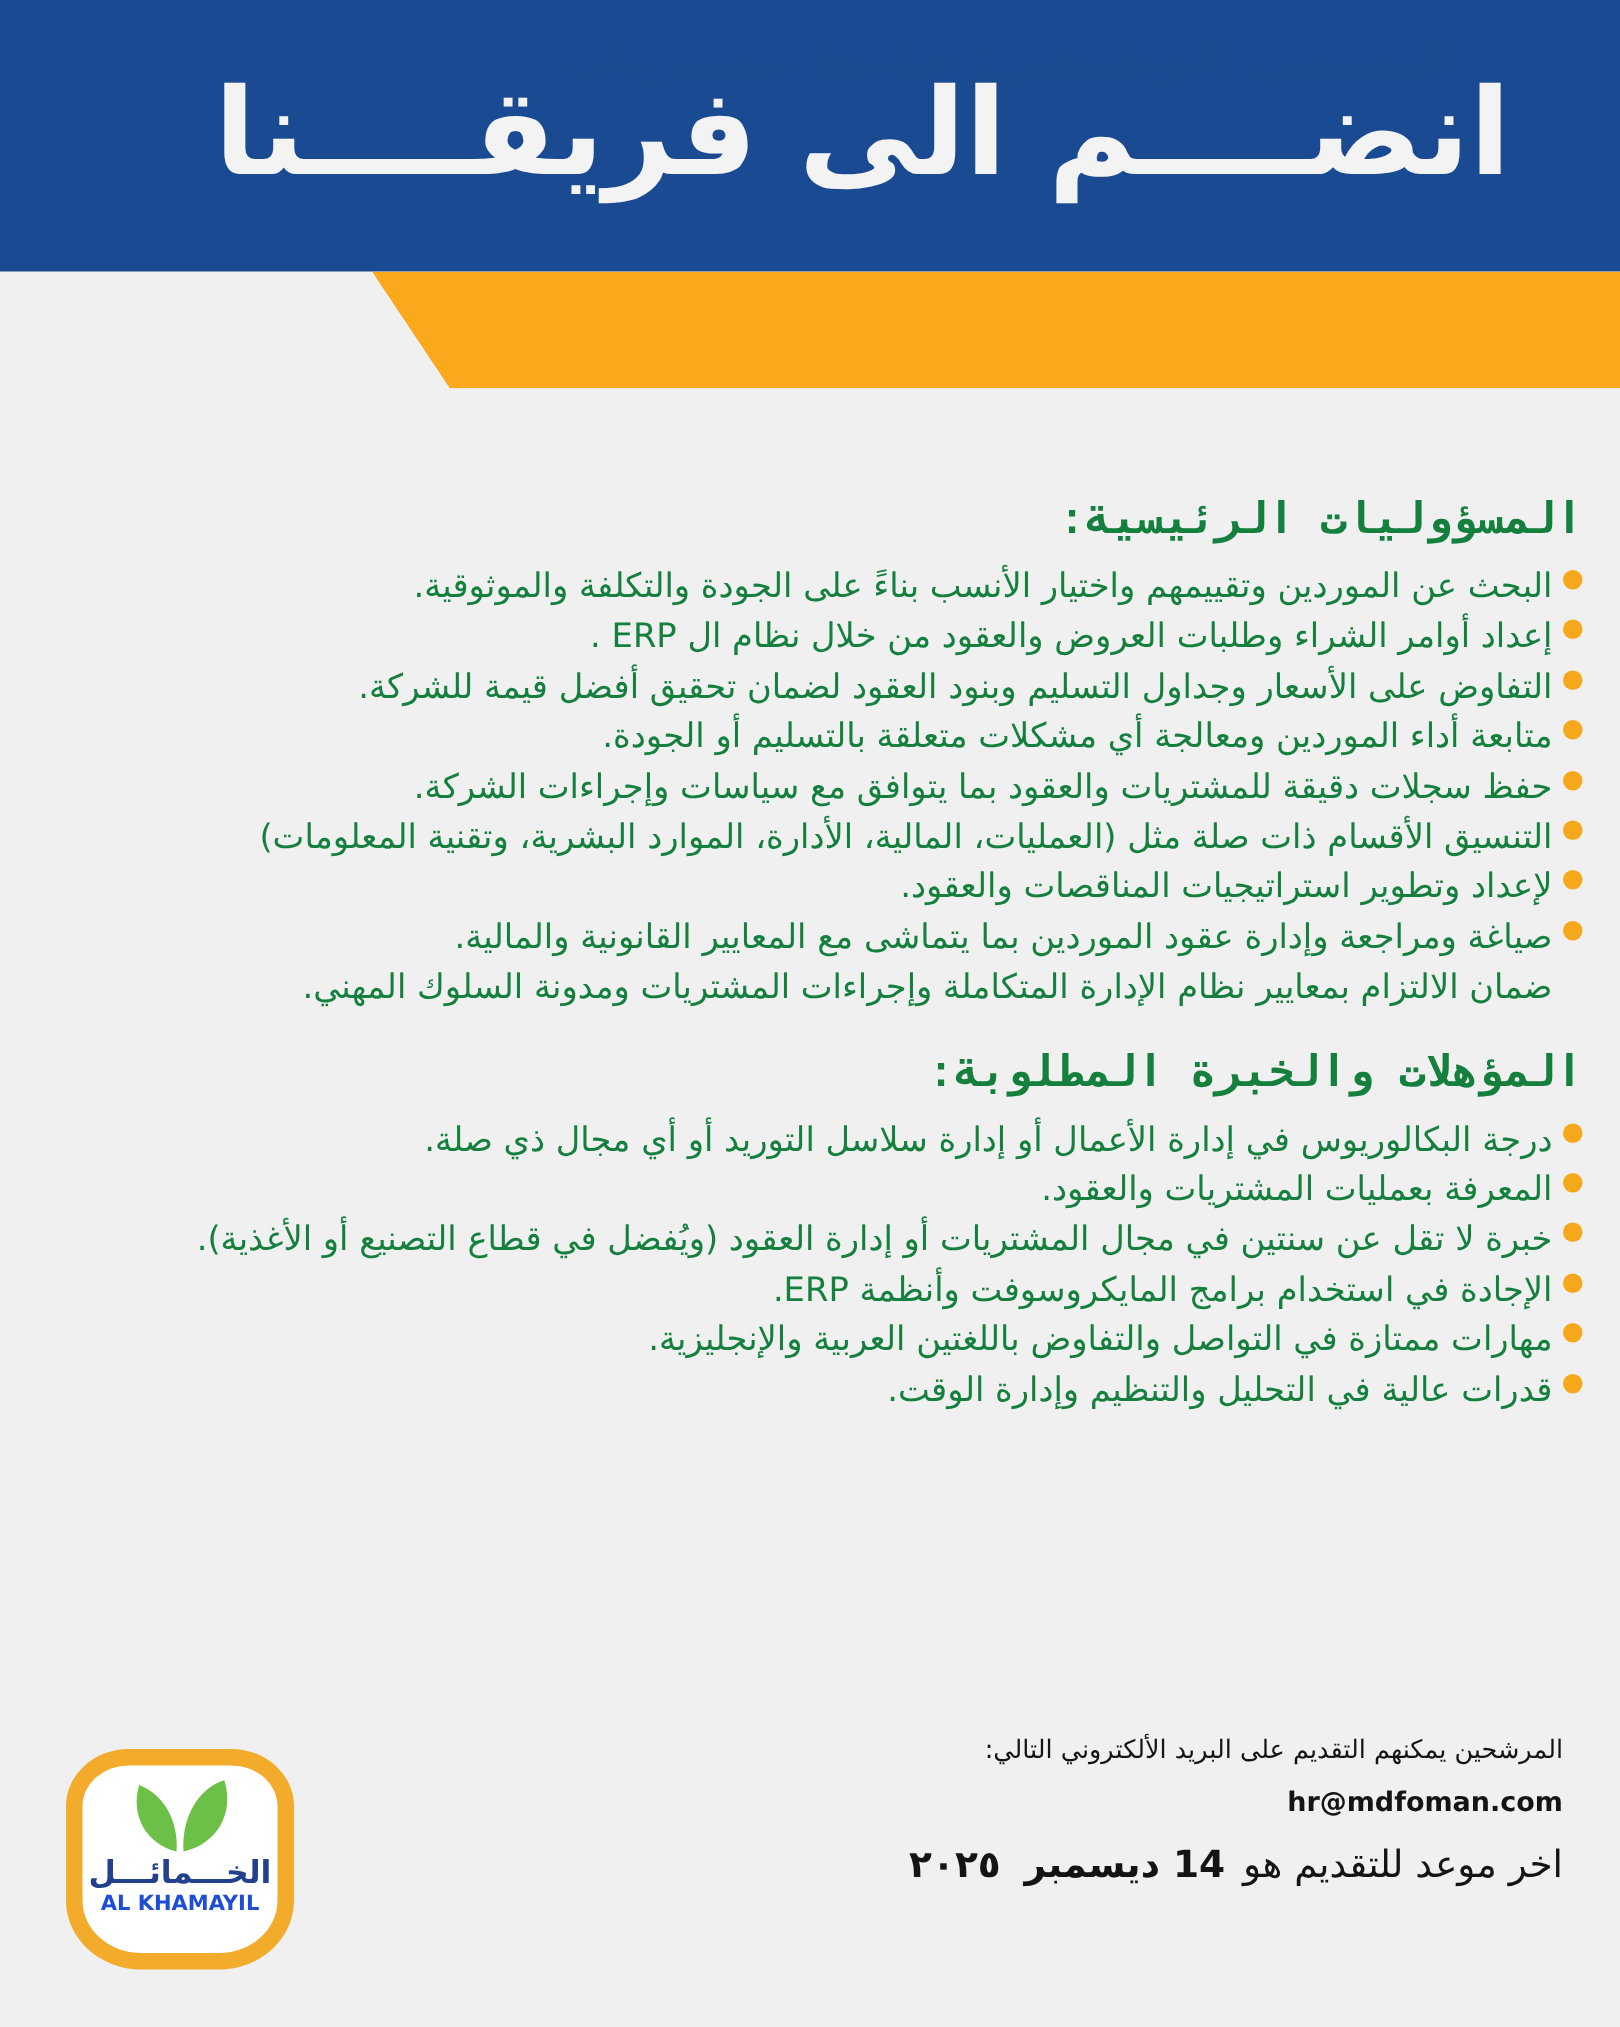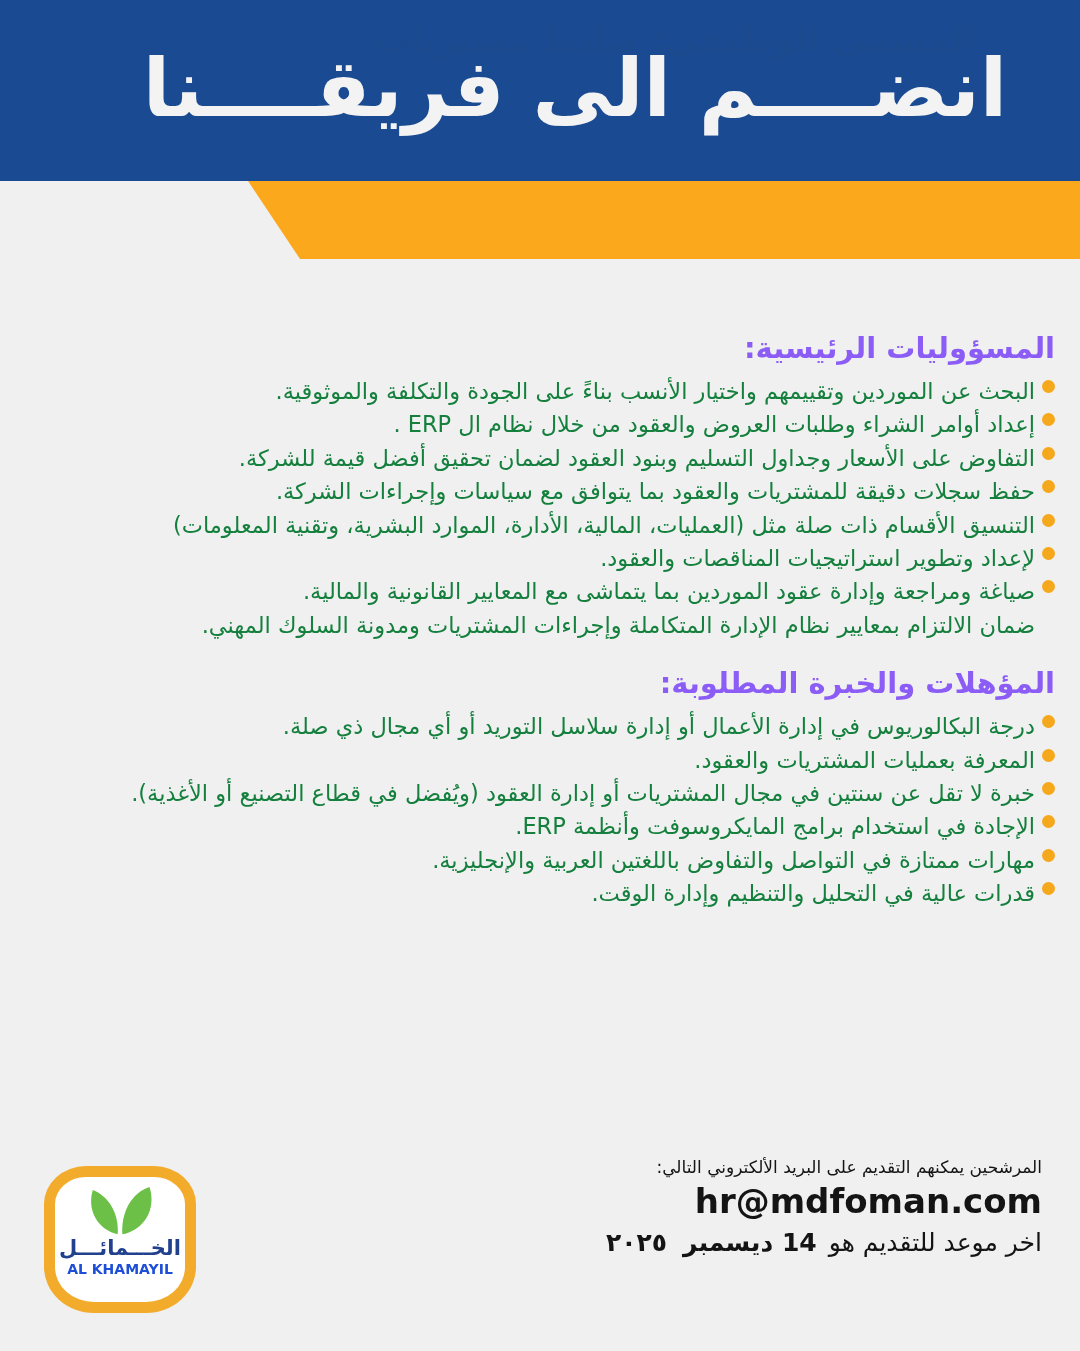--- a/index.html
+++ b/index.html
@@ -32,38 +32,38 @@
     font-size:35px;font-weight:bold;color:#1b4a8f;white-space:nowrap;
   }
   
   .sections{
     position:absolute;top:326px;right:25px;left:15px;
     direction:rtl;text-align:right;
   }
   .section + .section{margin-top:19px;}
   .section-heading{
     margin:0 0 5px 0;
-    font-size:29px;font-weight:bold;color:#8b5cf6;line-height:44px;
+    font-size:29px;font-weight:bold;color:#15803d;line-height:44px;font-family:Liberation Mono, monospace;
   }
   .list-item{
     display:flex;align-items:flex-start;
     font-size:22.5px;line-height:33.4px;color:#15803d;white-space:nowrap;
   }
   .bullet-dot{
     flex:0 0 13px;width:13px;height:13px;border-radius:50%;
     background:#f6a81c;margin-top:5px;margin-left:7px;
   }
   .no-bullet .bullet-dot{visibility:hidden;}
   
   .footer{
     position:absolute;top:1150px;right:38px;
     direction:rtl;text-align:right;color:#141414;
   }
   .apply-line{font-size:17px;line-height:35px;font-weight:500;}
-  .email-line{font-size:34px;font-weight:bold;line-height:33px;direction:ltr;}
+  .email-line{font-size:18px;font-weight:bold;line-height:33px;direction:ltr;}
   .deadline-line{font-size:25px;line-height:37px;margin-top:6px;}
   .deadline-line .bold{font-weight:bold;}
   .deadline-line .year{margin-right:8px;}
   .deadline-line .date{margin-right:4px;}
   
   .logo{
     position:absolute;left:44px;top:1166px;width:152px;height:147px;
     background:#ffffff;border:11px solid #f3ab2c;box-sizing:border-box;
     border-radius:42px 42px 50px 50px / 38px 38px 46px 46px;
     display:flex;flex-direction:column;align-items:center;
@@ -96,20 +96,24 @@
           <span class="bullet-dot"></span>
           <span class="item-text">البحث عن الموردين وتقييمهم واختيار الأنسب بناءً على الجودة والتكلفة والموثوقية.</span>
         </div>
         <div class="list-item">
           <span class="bullet-dot"></span>
           <span class="item-text">إعداد أوامر الشراء وطلبات العروض والعقود من خلال نظام ال ERP .</span>
         </div>
         <div class="list-item">
           <span class="bullet-dot"></span>
           <span class="item-text">التفاوض على الأسعار وجداول التسليم وبنود العقود لضمان تحقيق أفضل قيمة للشركة.</span>
+        </div>
+        <div class="list-item">
+          <span class="bullet-dot"></span>
+          <span class="item-text">متابعة أداء الموردين ومعالجة أي مشكلات متعلقة بالتسليم أو الجودة.</span>
         </div>
         <div class="list-item">
           <span class="bullet-dot"></span>
           <span class="item-text">حفظ سجلات دقيقة للمشتريات والعقود بما يتوافق مع سياسات وإجراءات الشركة.</span>
         </div>
         <div class="list-item">
           <span class="bullet-dot"></span>
           <span class="item-text">التنسيق الأقسام ذات صلة مثل (العمليات، المالية، الأدارة، الموارد البشرية، وتقنية المعلومات)</span>
         </div>
         <div class="list-item">

